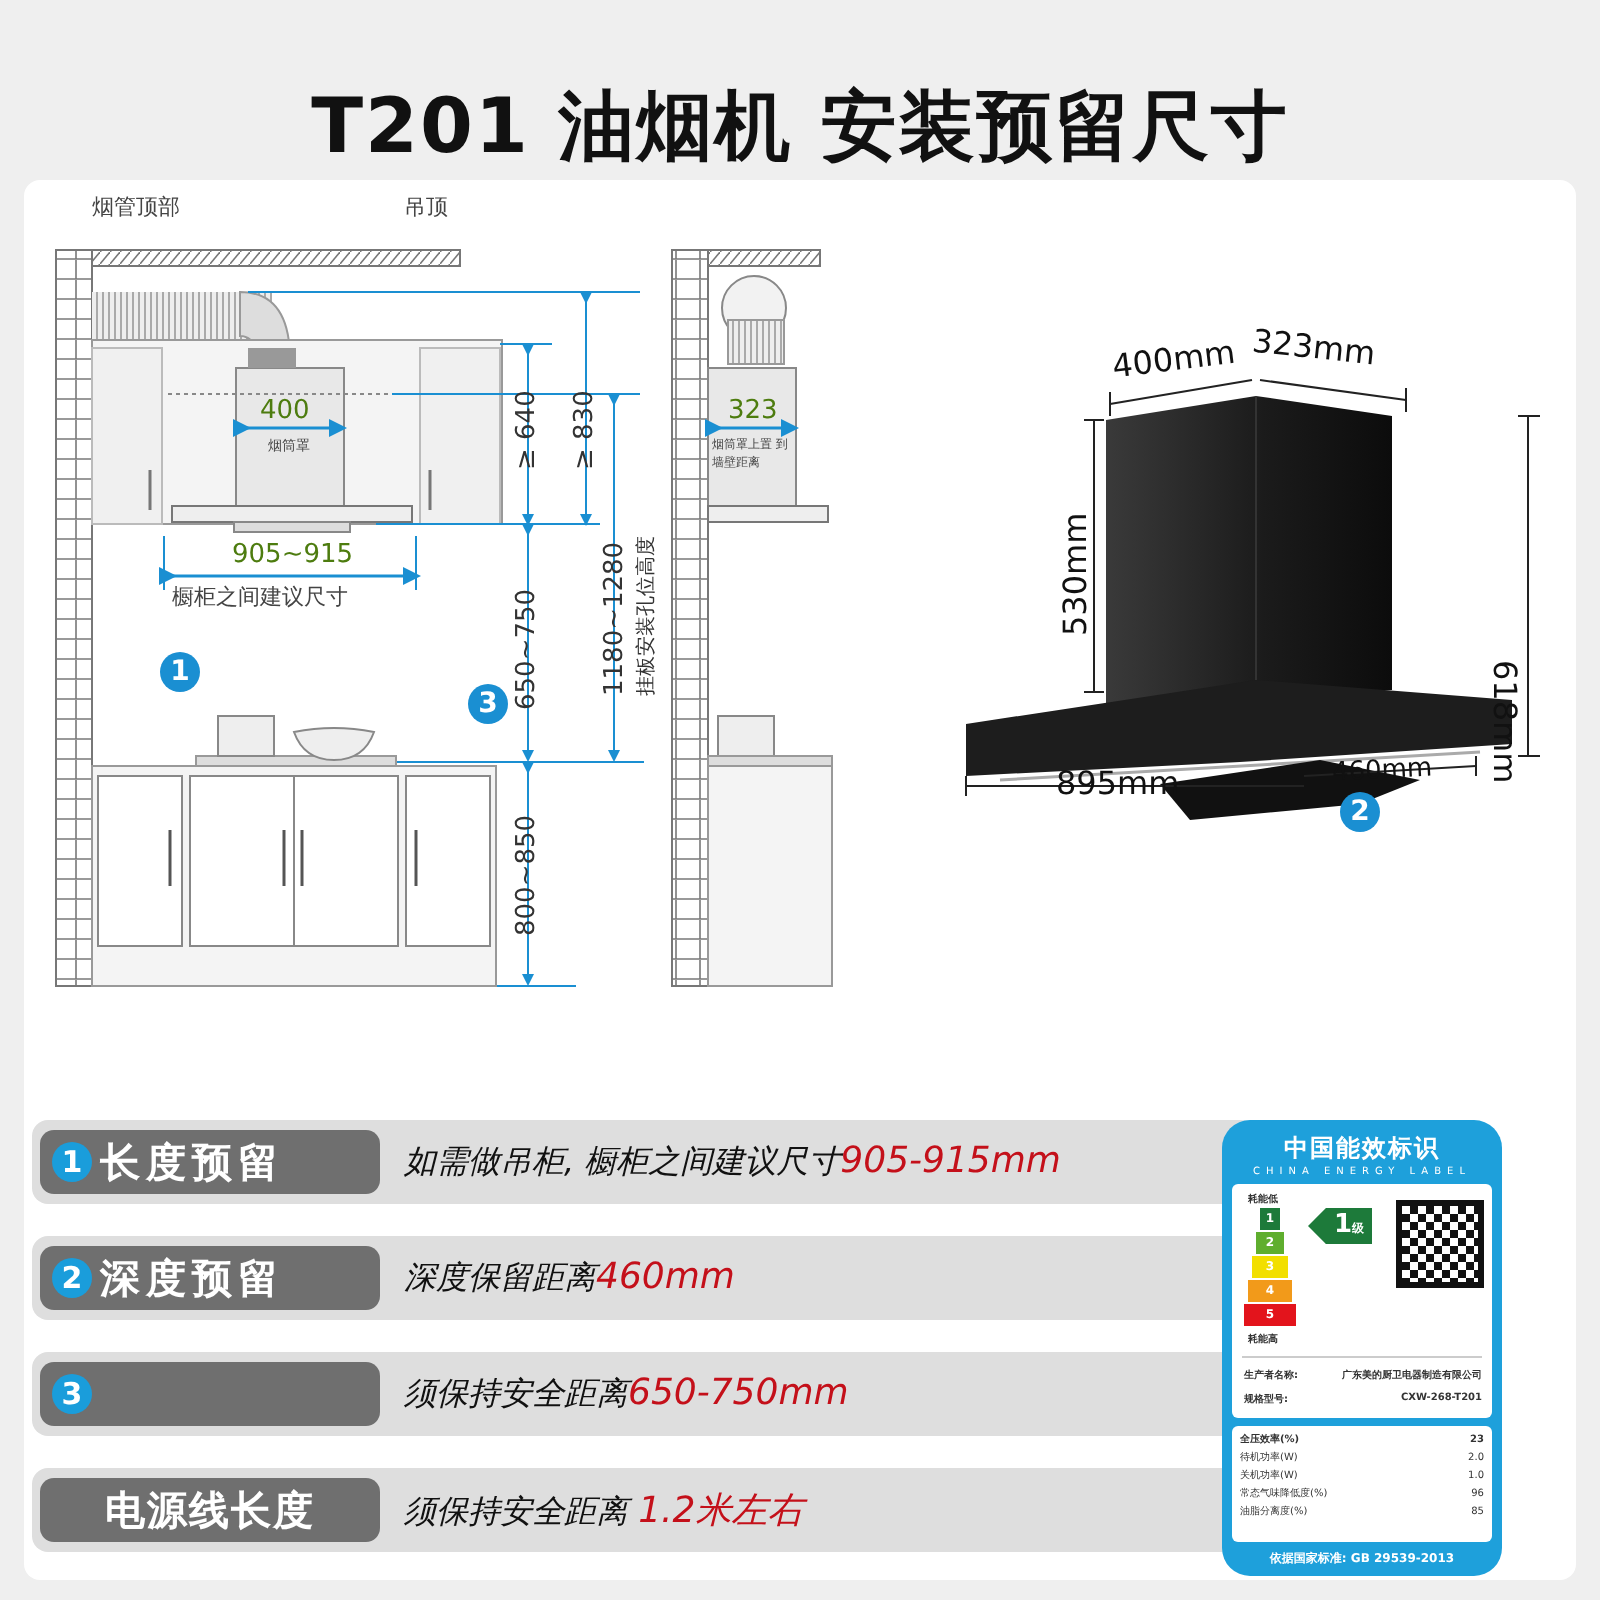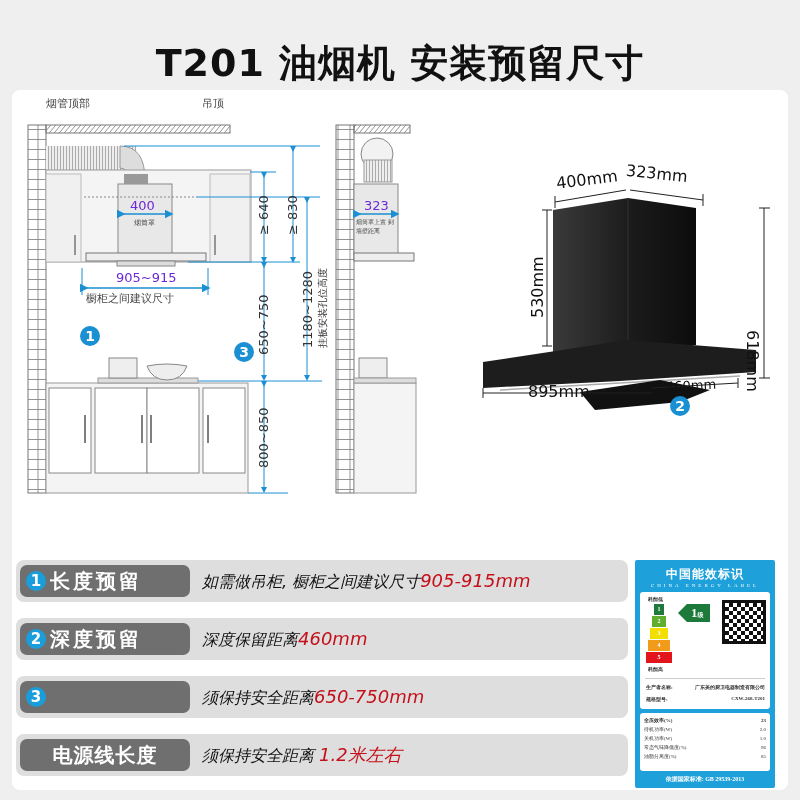--- a/index.html
+++ b/index.html
@@ -2,35 +2,35 @@
 <html><head>
 <meta charset="utf-8">
 <style>
   * { box-sizing: border-box; margin: 0; padding: 0; }
   html, body { width: 800px; height: 800px; overflow: hidden; background: #efefef; font-family: "DejaVu Sans", "Liberation Sans", sans-serif; }
   .page { position: relative; width: 800px; height: 660px; background: #efefef; }
   .title { position: absolute; top: 38px; left: 0; width: 800px; text-align: center; font-size: 38px; font-weight: bold; color: #111; letter-spacing: 1px; }
   .card { position: absolute; left: 12px; top: 90px; width: 776px; height: 700px; background: #fff; border-radius: 8px; }
   .diagram { position: absolute; left: 20px; top: 90px; width: 760px; height: 450px; }
   .lbl { position: absolute; font-size: 11px; color: #444; white-space: nowrap; }
-  .dim { position: absolute; font-size: 13px; color: #6d28d9; white-space: nowrap; }
+  .dim { position: absolute; font-size: 13px; color: #4d7c0f; white-space: nowrap; }
   .vdim { position: absolute; font-size: 13px; color: #333; white-space: nowrap; transform: rotate(-90deg); transform-origin: left top; }
   .circle { position: absolute; width: 20px; height: 20px; border-radius: 50%; background: #1a8fd2; color: #fff; font-size: 14px; font-weight: bold; text-align: center; line-height: 20px; }
   .prod-dim { position: absolute; font-size: 16px; color: #111; white-space: nowrap; }
 
   .rows { position: absolute; left: 16px; top: 560px; width: 612px; }
   .row { position: relative; height: 42px; margin-bottom: 16px; background: #dedede; border-radius: 8px; display: flex; align-items: center; }
   .pill { width: 170px; height: 32px; margin-left: 4px; background: #6f6f6f; border-radius: 7px; display: flex; align-items: center; color: #fff; font-size: 20px; font-weight: bold; letter-spacing: 3px; }
   .pill.tight { letter-spacing: 0px; }
   .pill.center { justify-content: center; letter-spacing: 1px; }
   .pnum { width: 20px; height: 20px; border-radius: 50%; background: #1a9ddb; color: #fff; font-size: 15px; font-weight: bold; text-align: center; line-height: 20px; margin: 0 4px 0 6px; letter-spacing: 0; }
   .rtext { margin-left: 12px; font-size: 16px; color: #111; white-space: nowrap; font-style: italic; }
   .rtext .hl { color: #c4101a; font-size: 18px; }
 
-  .energy { position: absolute; left: 635px; top: 560px; width: 140px; height: 228px; background: #1ea0db; border-radius: 2px; font-family: Liberation Serif, serif; }
+  .energy { position: absolute; left: 611px; top: 560px; width: 140px; height: 228px; background: #1ea0db; border-radius: 14px; }
   .e-title { color: #fff; text-align: center; font-size: 12px; font-weight: bold; margin-top: 6px; letter-spacing: 1px; }
   .e-sub { color: #fff; text-align: center; font-size: 5px; letter-spacing: 3px; }
   .e-box1 { position: absolute; left: 5px; top: 32px; width: 130px; height: 117px; background: #fff; border-radius: 3px; }
   .e-box2 { position: absolute; left: 5px; top: 153px; width: 130px; height: 58px; background: #fff; border-radius: 3px; }
   .e-foot { position: absolute; left: 0; bottom: 4px; width: 140px; text-align: center; color: #fff; font-size: 6px; font-weight: bold; }
   .e-small { position: absolute; font-size: 5px; color: #333; white-space: nowrap; font-weight: bold; }
   .bar { position: absolute; height: 11px; color: #fff; font-size: 6px; font-weight: bold; text-align: center; line-height: 11px; }
   .tbl-row { display: flex; justify-content: space-between; font-size: 5px; color: #333; padding: 0 4px; line-height: 9px; }
 </style>
 </head>

